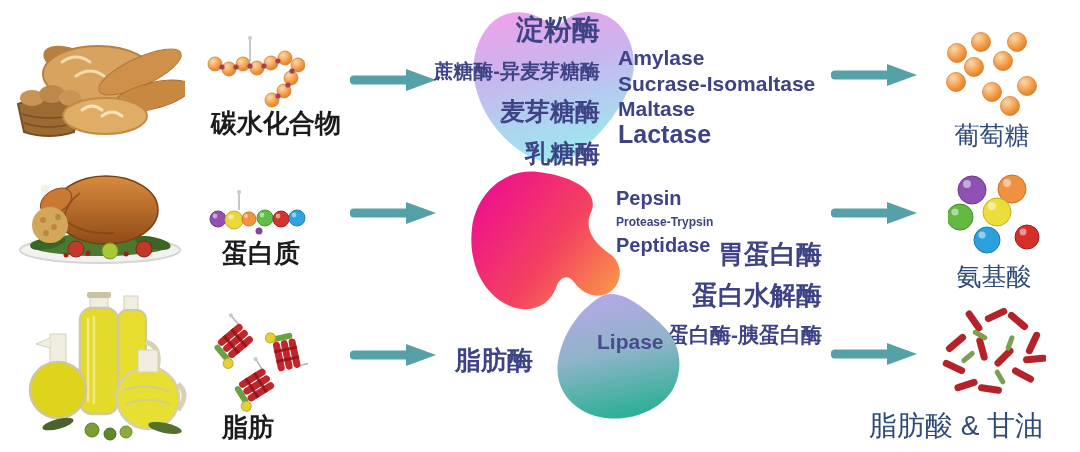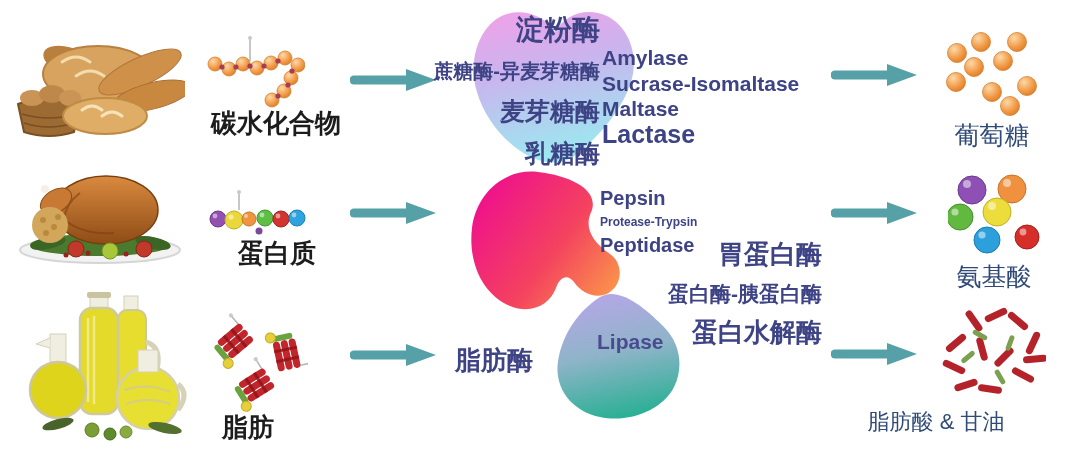--- a/index.html
+++ b/index.html
@@ -5,21 +5,21 @@
   html,body{margin:0;padding:0;background:#ffffff;}
   .canvas{
     position:relative;width:1080px;height:452px;background:#fff;overflow:hidden;
     font-family:"Liberation Sans","DejaVu Sans",sans-serif;
   }
   .abs{position:absolute;}
   .food-label{color:var(--food-text,#1c1c1c);font-weight:600;text-align:right;white-space:nowrap;}
   .enz{color:var(--enzyme-text,#3d4384);font-weight:700;white-space:nowrap;}
   .enz-col{display:flex;flex-direction:column;}
   .ralign{text-align:right;align-items:flex-end;gap:12px;}
-  .lalign{text-align:left;align-items:flex-start;}
+  .lalign{text-align:left;align-items:flex-start;margin-left:16px;}
   .prod-label{color:var(--product-text,#2f4a78);font-weight:400;text-align:center;white-space:nowrap;}
   .lipase-txt{color:#4a4a8f;}
   svg{display:block;}
 </style>
 </head>
 <body>
 
 <div class="canvas">
 
   <svg width="0" height="0" style="position:absolute">
@@ -197,40 +197,40 @@
     <g fill="#ffffff" opacity="0.5">
       <circle cx="7" cy="26" r="2.4"></circle>
         <circle cx="23" cy="27" r="2.6"></circle>
         <circle cx="38" cy="26" r="2"></circle>
       <circle cx="54" cy="25" r="2.4"></circle>
         <circle cx="70" cy="26" r="2.4"></circle>
         <circle cx="86" cy="25" r="2.4"></circle>
     </g>
   </svg>
 
-  <div class="abs food-label" style="left:226px;top:236px;width:90px;font-size:26px">蛋白质</div>
+  <div class="abs food-label" style="left:210px;top:236px;width:90px;font-size:26px">蛋白质</div>
 
   <svg class="abs" style="left:350px;top:202px" width="88" height="22">
       <use href="#arrowShape"></use>
     </svg>
 
   <svg class="abs" style="left:468px;top:168px" width="172" height="150" viewBox="0 0 172 150">
     <path d="M70,4 C36,0 8,26 4,60 C0,94 14,126 42,138 C64,147 82,136 88,120 C92,108 100,106 106,114 C114,126 130,132 142,124 C156,114 154,94 142,86 C122,72 116,58 124,42 C130,22 104,8 70,4 Z" fill="url(#gBlob2)"></path>
   </svg>
 
   <div class="abs enz-col lalign" style="left:600px;top:187px">
     <div class="enz" style="font-size:20px;line-height:23.5px">Pepsin</div>
     <div class="enz" style="font-size:12px;line-height:23.5px">Protease-Trypsin</div>
     <div class="enz" style="font-size:20px;line-height:23.5px">Peptidase</div>
   </div>
 
   <div class="abs enz-col ralign" style="left:540px;top:240px;width:282px">
     <div class="enz" style="font-size:26px;line-height:29px">胃蛋白酶</div>
+    <div class="enz" style="font-size:26px;line-height:29px">蛋白水解酶</div>
     <div class="enz" style="font-size:21px;line-height:25px">蛋白酶-胰蛋白酶</div>
-    <div class="enz" style="font-size:26px;line-height:29px">蛋白水解酶</div>
   </div>
 
   <svg class="abs" style="left:831px;top:202px" width="88" height="22">
       <use href="#arrowShape"></use>
     </svg>
 
   <svg class="abs" style="left:948px;top:172px" width="96" height="86" viewBox="0 0 96 86">
     <circle cx="24" cy="18" r="14" fill="#8e50b4" stroke="#6b3a8c"></circle>
     <circle cx="64" cy="17" r="14" fill="#f0913f" stroke="#c9722a"></circle>
     <circle cx="12" cy="45" r="13" fill="#62b93f" stroke="#478e2c"></circle>
@@ -311,15 +311,15 @@
       <use href="#rrod" transform="translate(97,54) rotate(-5)"></use>
     </g>
     <g fill="#7aa050">
       <use href="#grod" transform="translate(42,30) rotate(30)"></use>
       <use href="#grod" transform="translate(72,38) rotate(-70)"></use>
       <use href="#grod" transform="translate(30,52) rotate(-40)"></use>
       <use href="#grod" transform="translate(62,72) rotate(60)"></use>
     </g>
   </svg>
 
-  <div class="abs prod-label" style="left:836px;top:407px;width:200px;font-size:22px">脂肪酸 &amp; 甘油</div>
+  <div class="abs prod-label" style="left:856px;top:407px;width:200px;font-size:28px">脂肪酸 &amp; 甘油</div>
 
 </div>
 
 </body></html>

